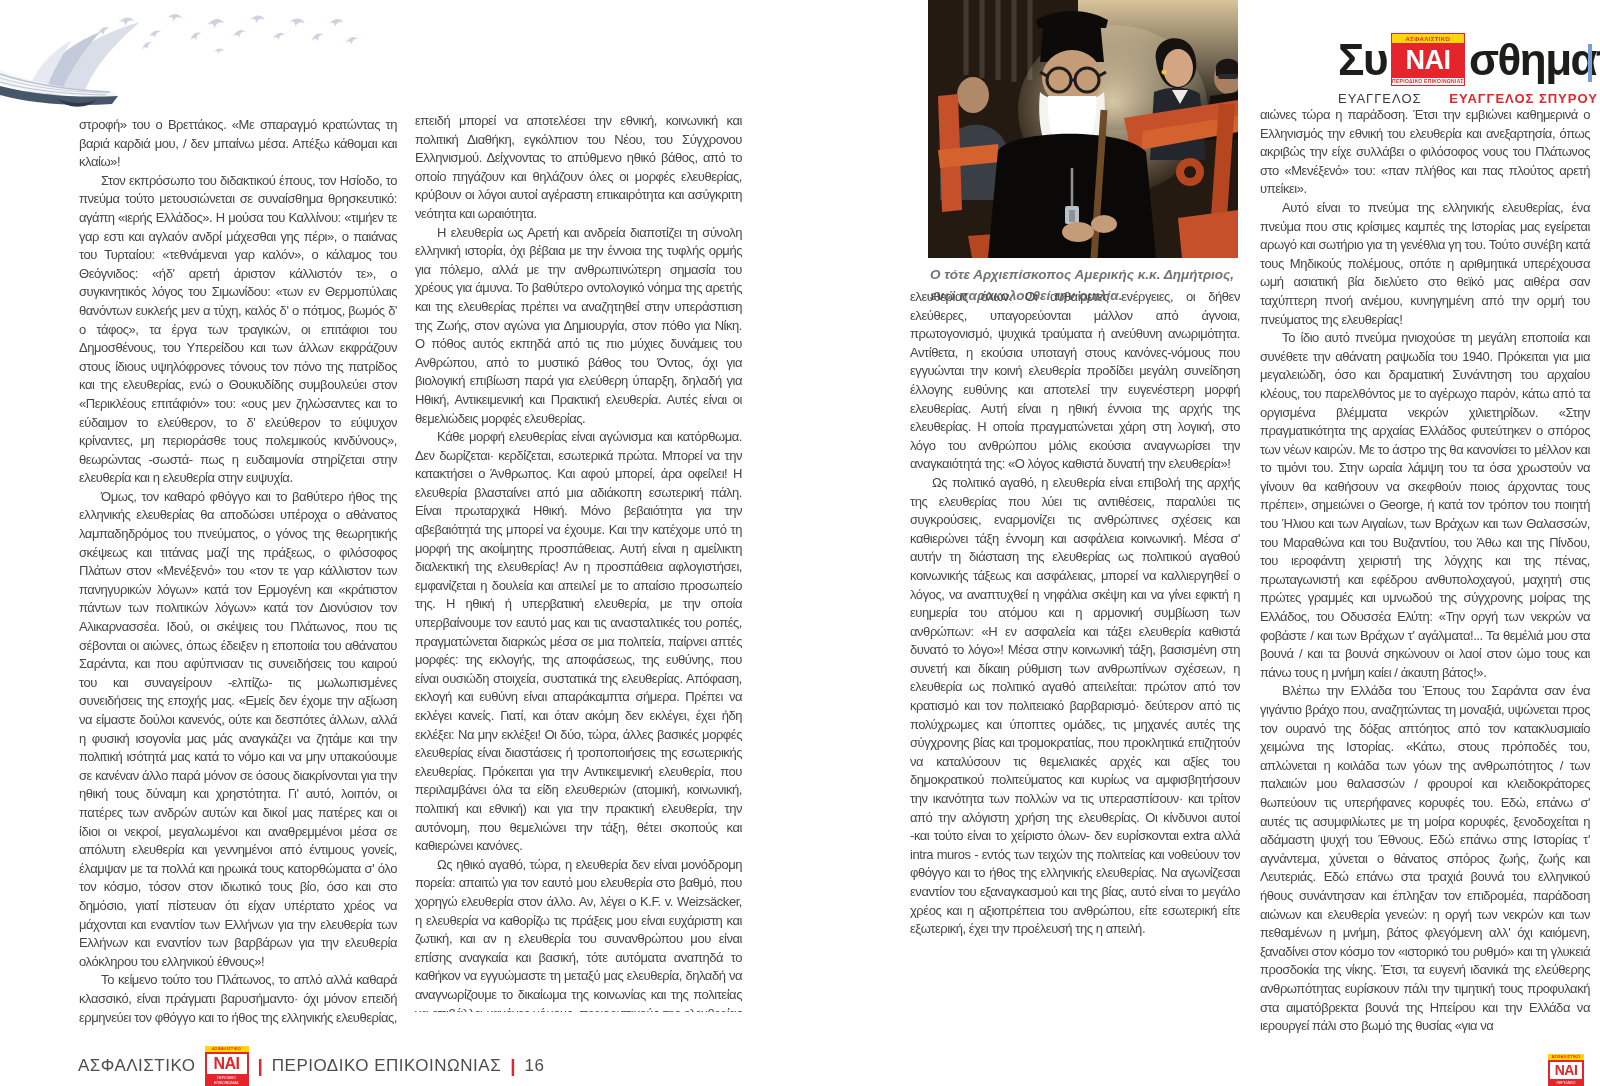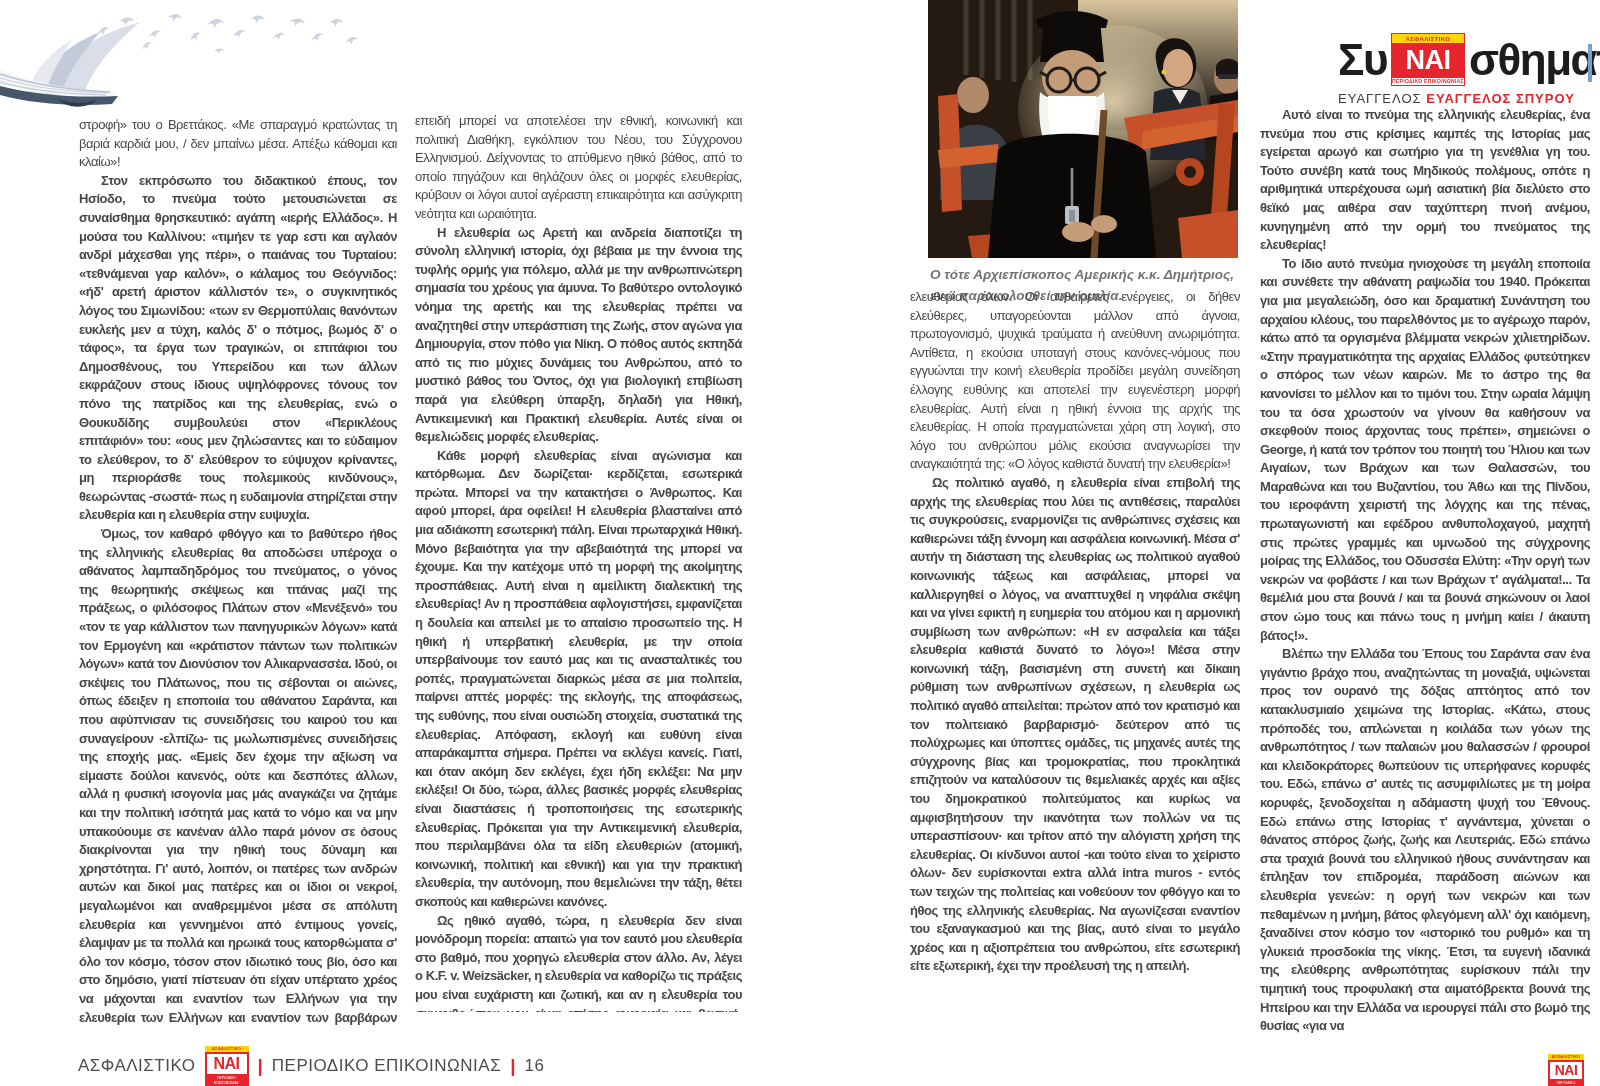--- a/index.html
+++ b/index.html
@@ -12,31 +12,31 @@
   .logo-row{display:flex;align-items:center;}
   .logo-txt{font-size:44px;font-weight:bold;color:#1d1d1b;letter-spacing:-1.5px;line-height:1;}
   .nai-box{display:flex;flex-direction:column;margin:0 5px;box-shadow:0 0 0 1px #e5252b;}
   .nai-top{background:#ffd60a;color:#e5252b;font-size:6px;font-weight:bold;text-align:center;
            padding:1px 2px 0 2px;letter-spacing:.4px;line-height:8px;white-space:nowrap;}
   .nai-mid{background:#e5252b;color:#ffffff;font-weight:bold;font-size:27px;text-align:center;
            padding:2px 7px 3px 7px;letter-spacing:-.5px;line-height:30px;}
   .nai-bot{background:#ffffff;color:#e5252b;font-size:5px;font-weight:bold;text-align:center;
            letter-spacing:.3px;line-height:7px;white-space:nowrap;}
   .byline{margin-top:6px;font-size:13px;letter-spacing:1px;color:#3c3c3b;}
-  .byline .red{color:#e5252b;font-weight:bold;}
+  .byline .red{color:#e5252b;font-weight:bold;margin-left:23px;}
   .blue-rule{position:absolute;left:1588px;top:44px;width:4px;height:38px;background:#7b9ed2;}
   
   .photo{position:absolute;left:928px;top:0;width:310px;height:258px;overflow:hidden;}
   .caption{position:absolute;left:930px;top:264px;width:306px;font-size:13.5px;font-weight:bold;
            font-style:italic;color:#737373;line-height:21px;}
   
   .col{position:absolute;color:#474747;font-size:13px;line-height:18.6px;letter-spacing:-0.45px;
        text-align:justify;overflow:hidden;}
   .col p{margin:0;}
-  .col p.ind{text-indent:1.7em;font-weight:bold;}
+  .col p.ind{text-indent:1.7em;}
   #col1{left:79px;top:116px;width:318px;height:914px;}
   #col2{left:415px;top:112px;width:327px;height:900px;}
   #col3{left:910px;top:288px;width:330px;height:736px;}
   #col4{left:1260px;top:106px;width:330px;height:932px;}
   
   .footer{position:absolute;left:78px;top:1046px;display:flex;align-items:center;gap:9px;}
   .footer .label{font-size:17px;color:#4d4d4f;letter-spacing:.5px;}
   .footer .sep{color:#e5252b;font-weight:bold;font-size:19px;}
   .mini-nai{display:flex;flex-direction:column;width:44px;}
   .mini-top{background:#ffd60a;color:#e5252b;font-size:4px;font-weight:bold;text-align:center;
@@ -186,20 +186,21 @@
     <p>επειδή μπορεί να αποτελέσει την εθνική, κοινωνική και πολιτική Διαθήκη, εγκόλπιον του Νέου, του Σύγχρονου Ελληνισμού. Δείχνοντας το απύθμενο ηθικό βάθος, από το οποίο πηγάζουν και θηλάζουν όλες οι μορφές ελευθερίας, κρύβουν οι λόγοι αυτοί αγέραστη επικαιρότητα και ασύγκριτη νεότητα και ωραιότητα.</p>
     <p class="ind">Η ελευθερία ως Αρετή και ανδρεία διαποτίζει τη σύνολη ελληνική ιστορία, όχι βέβαια με την έννοια της τυφλής ορμής για πόλεμο, αλλά με την ανθρωπινώτερη σημασία του χρέους για άμυνα. Το βαθύτερο οντολογικό νόημα της αρετής και της ελευθερίας πρέπει να αναζητηθεί στην υπεράσπιση της Ζωής, στον αγώνα για Δημιουργία, στον πόθο για Νίκη. Ο πόθος αυτός εκπηδά από τις πιο μύχιες δυνάμεις του Ανθρώπου, από το μυστικό βάθος του Όντος, όχι για βιολογική επιβίωση παρά για ελεύθερη ύπαρξη, δηλαδή για Ηθική, Αντικειμενική και Πρακτική ελευθερία. Αυτές είναι οι θεμελιώδεις μορφές ελευθερίας.</p>
     <p class="ind">Κάθε μορφή ελευθερίας είναι αγώνισμα και κατόρθωμα. Δεν δωρίζεται· κερδίζεται, εσωτερικά πρώτα. Μπορεί να την κατακτήσει ο Άνθρωπος. Και αφού μπορεί, άρα οφείλει! Η ελευθερία βλασταίνει από μια αδιάκοπη εσωτερική πάλη. Είναι πρωταρχικά Ηθική. Μόνο βεβαιότητα για την αβεβαιότητά της μπορεί να έχουμε. Και την κατέχομε υπό τη μορφή της ακοίμητης προσπάθειας. Αυτή είναι η αμείλικτη διαλεκτική της ελευθερίας! Αν η προσπάθεια αφλογιστήσει, εμφανίζεται η δουλεία και απειλεί με το απαίσιο προσωπείο της. Η ηθική ή υπερβατική ελευθερία, με την οποία υπερβαίνουμε τον εαυτό μας και τις ανασταλτικές του ροπές, πραγματώνεται διαρκώς μέσα σε μια πολιτεία, παίρνει απτές μορφές: της εκλογής, της αποφάσεως, της ευθύνης, που είναι ουσιώδη στοιχεία, συστατικά της ελευθερίας. Απόφαση, εκλογή και ευθύνη είναι απαράκαμπτα σήμερα. Πρέπει να εκλέγει κανείς. Γιατί, και όταν ακόμη δεν εκλέγει, έχει ήδη εκλέξει: Να μην εκλέξει! Οι δύο, τώρα, άλλες βασικές μορφές ελευθερίας είναι διαστάσεις ή τροποποιήσεις της εσωτερικής ελευθερίας. Πρόκειται για την Αντικειμενική ελευθερία, που περιλαμβάνει όλα τα είδη ελευθεριών (ατομική, κοινωνική, πολιτική και εθνική) και για την πρακτική ελευθερία, την αυτόνομη, που θεμελιώνει την τάξη, θέτει σκοπούς και καθιερώνει κανόνες.</p>
     <p class="ind">Ως ηθικό αγαθό, τώρα, η ελευθερία δεν είναι μονόδρομη πορεία: απαιτώ για τον εαυτό μου ελευθερία στο βαθμό, που χορηγώ ελευθερία στον άλλο. Αν, λέγει ο K.F. v. Weizsäcker, η ελευθερία να καθορίζω τις πράξεις μου είναι ευχάριστη και ζωτική, και αν η ελευθερία του συνανθρώπου μου είναι επίσης αναγκαία και βασική, τότε αυτόματα αναπηδά το καθήκον να εγγυώμαστε τη μεταξύ μας ελευθερία, δηλαδή να αναγνωρίζουμε το δικαίωμα της κοινωνίας και της πολιτείας να επιβάλλει κανόνες-νόμους, περιοριστικούς της ελευθερίας μας, προς χάριν της</p>
   </div>
   <div class="col" id="col3">
     <p>ελευθερίας όλων. Οι αυθαίρετες ενέργειες, οι δήθεν ελεύθερες, υπαγορεύονται μάλλον από άγνοια, πρωτογονισμό, ψυχικά τραύματα ή ανεύθυνη ανωριμότητα. Αντίθετα, η εκούσια υποταγή στους κανόνες-νόμους που εγγυώνται την κοινή ελευθερία προδίδει μεγάλη συνείδηση έλλογης ευθύνης και αποτελεί την ευγενέστερη μορφή ελευθερίας. Αυτή είναι η ηθική έννοια της αρχής της ελευθερίας. Η οποία πραγματώνεται χάρη στη λογική, στο λόγο του ανθρώπου μόλις εκούσια αναγνωρίσει την αναγκαιότητά της: «Ο λόγος καθιστά δυνατή την ελευθερία»!</p>
     <p class="ind">Ως πολιτικό αγαθό, η ελευθερία είναι επιβολή της αρχής της ελευθερίας που λύει τις αντιθέσεις, παραλύει τις συγκρούσεις, εναρμονίζει τις ανθρώπινες σχέσεις και καθιερώνει τάξη έννομη και ασφάλεια κοινωνική. Μέσα σ' αυτήν τη διάσταση της ελευθερίας ως πολιτικού αγαθού κοινωνικής τάξεως και ασφάλειας, μπορεί να καλλιεργηθεί ο λόγος, να αναπτυχθεί η νηφάλια σκέψη και να γίνει εφικτή η ευημερία του ατόμου και η αρμονική συμβίωση των ανθρώπων: «Η εν ασφαλεία και τάξει ελευθερία καθιστά δυνατό το λόγο»! Μέσα στην κοινωνική τάξη, βασισμένη στη συνετή και δίκαιη ρύθμιση των ανθρωπίνων σχέσεων, η ελευθερία ως πολιτικό αγαθό απειλείται: πρώτον από τον κρατισμό και τον πολιτειακό βαρβαρισμό· δεύτερον από τις πολύχρωμες και ύποπτες ομάδες, τις μηχανές αυτές της σύγχρονης βίας και τρομοκρατίας, που προκλητικά επιζητούν να καταλύσουν τις θεμελιακές αρχές και αξίες του δημοκρατικού πολιτεύματος και κυρίως να αμφισβητήσουν την ικανότητα των πολλών να τις υπερασπίσουν· και τρίτον από την αλόγιστη χρήση της ελευθερίας. Οι κίνδυνοι αυτοί -και τούτο είναι το χείριστο όλων- δεν ευρίσκονται extra αλλά intra muros - εντός των τειχών της πολιτείας και νοθεύουν τον φθόγγο και το ήθος της ελληνικής ελευθερίας. Να αγωνίζεσαι εναντίον του εξαναγκασμού και της βίας, αυτό είναι το μεγάλο χρέος και η αξιοπρέπεια του ανθρώπου, είτε εσωτερική είτε εξωτερική, έχει την προέλευσή της η απειλή.</p>
   </div>
   <div class="col" id="col4">
+    <p>αιώνες τώρα η παράδοση. Έτσι την εμβιώνει καθημερινά ο Ελληνισμός την εθνική του ελευθερία και ανεξαρτησία, όπως ακριβώς την είχε συλλάβει ο φιλόσοφος νους του Πλάτωνος στο «Μενέξενό» του: «παν πλήθος και πας πλούτος αρετή υπείκει».</p>
     <p class="ind">Αυτό είναι το πνεύμα της ελληνικής ελευθερίας, ένα πνεύμα που στις κρίσιμες καμπές της Ιστορίας μας εγείρεται αρωγό και σωτήριο για τη γενέθλια γη του. Τούτο συνέβη κατά τους Μηδικούς πολέμους, οπότε η αριθμητικά υπερέχουσα ωμή ασιατική βία διελύετο στο θεϊκό μας αιθέρα σαν ταχύπτερη πνοή ανέμου, κυνηγημένη από την ορμή του πνεύματος της ελευθερίας!</p>
     <p class="ind">Το ίδιο αυτό πνεύμα ηνιοχούσε τη μεγάλη εποποιία και συνέθετε την αθάνατη ραψωδία του 1940. Πρόκειται για μια μεγαλειώδη, όσο και δραματική Συνάντηση του αρχαίου κλέους, του παρελθόντος με το αγέρωχο παρόν, κάτω από τα οργισμένα βλέμματα νεκρών χιλιετηρίδων. «Στην πραγματικότητα της αρχαίας Ελλάδος φυτεύτηκεν ο σπόρος των νέων καιρών. Με το άστρο της θα κανονίσει το μέλλον και το τιμόνι του. Στην ωραία λάμψη του τα όσα χρωστούν να γίνουν θα καθήσουν να σκεφθούν ποιος άρχοντας τους πρέπει», σημειώνει ο George, ή κατά τον τρόπον του ποιητή του Ήλιου και των Αιγαίων, των Βράχων και των Θαλασσών, του Μαραθώνα και του Βυζαντίου, του Άθω και της Πίνδου, του ιεροφάντη χειριστή της λόγχης και της πένας, πρωταγωνιστή και εφέδρου ανθυπολοχαγού, μαχητή στις πρώτες γραμμές και υμνωδού της σύγχρονης μοίρας της Ελλάδος, του Οδυσσέα Ελύτη: «Την οργή των νεκρών να φοβάστε / και των Βράχων τ' αγάλματα!... Τα θεμέλιά μου στα βουνά / και τα βουνά σηκώνουν οι λαοί στον ώμο τους και πάνω τους η μνήμη καίει / άκαυτη βάτος!».</p>
     <p class="ind">Βλέπω την Ελλάδα του Έπους του Σαράντα σαν ένα γιγάντιο βράχο που, αναζητώντας τη μοναξιά, υψώνεται προς τον ουρανό της δόξας απτόητος από τον κατακλυσμιαίο χειμώνα της Ιστορίας. «Κάτω, στους πρόποδές του, απλώνεται η κοιλάδα των γόων της ανθρωπότητος / των παλαιών μου θαλασσών / φρουροί και κλειδοκράτορες θωπεύουν τις υπερήφανες κορυφές του. Εδώ, επάνω σ' αυτές τις ασυμφιλίωτες με τη μοίρα κορυφές, ξενοδοχείται η αδάμαστη ψυχή του Έθνους. Εδώ επάνω στης Ιστορίας τ' αγνάντεμα, χύνεται ο θάνατος σπόρος ζωής, ζωής και Λευτεριάς. Εδώ επάνω στα τραχιά βουνά του ελληνικού ήθους συνάντησαν και έπληξαν τον επιδρομέα, παράδοση αιώνων και ελευθερία γενεών: η οργή των νεκρών και των πεθαμένων η μνήμη, βάτος φλεγόμενη αλλ' όχι καιόμενη, ξαναδίνει στον κόσμο τον «ιστορικό του ρυθμό» και τη γλυκειά προσδοκία της νίκης. Έτσι, τα ευγενή ιδανικά της ελεύθερης ανθρωπότητας ευρίσκουν πάλι την τιμητική τους προφυλακή στα αιματόβρεκτα βουνά της Ηπείρου και την Ελλάδα να ιερουργεί πάλι στο βωμό της θυσίας «για να</p>
   </div>
 
   <div class="footer">
     <span class="label">ΑΣΦΑΛΙΣΤΙΚΟ</span>
     <span class="mini-nai">
       <span class="mini-top">ΑΣΦΑΛΙΣΤΙΚΟ</span>
       <span class="mini-mid">ΝΑΙ</span>

